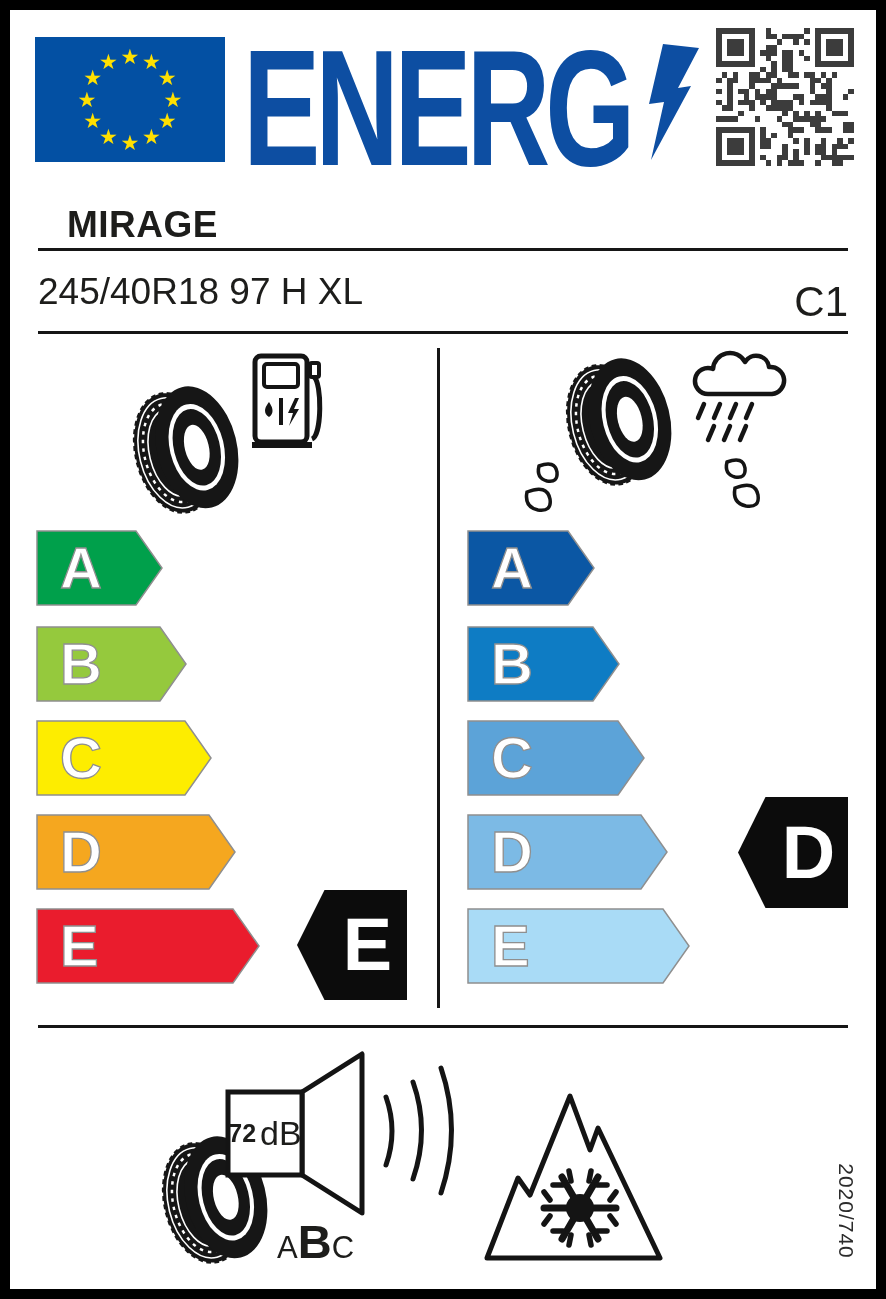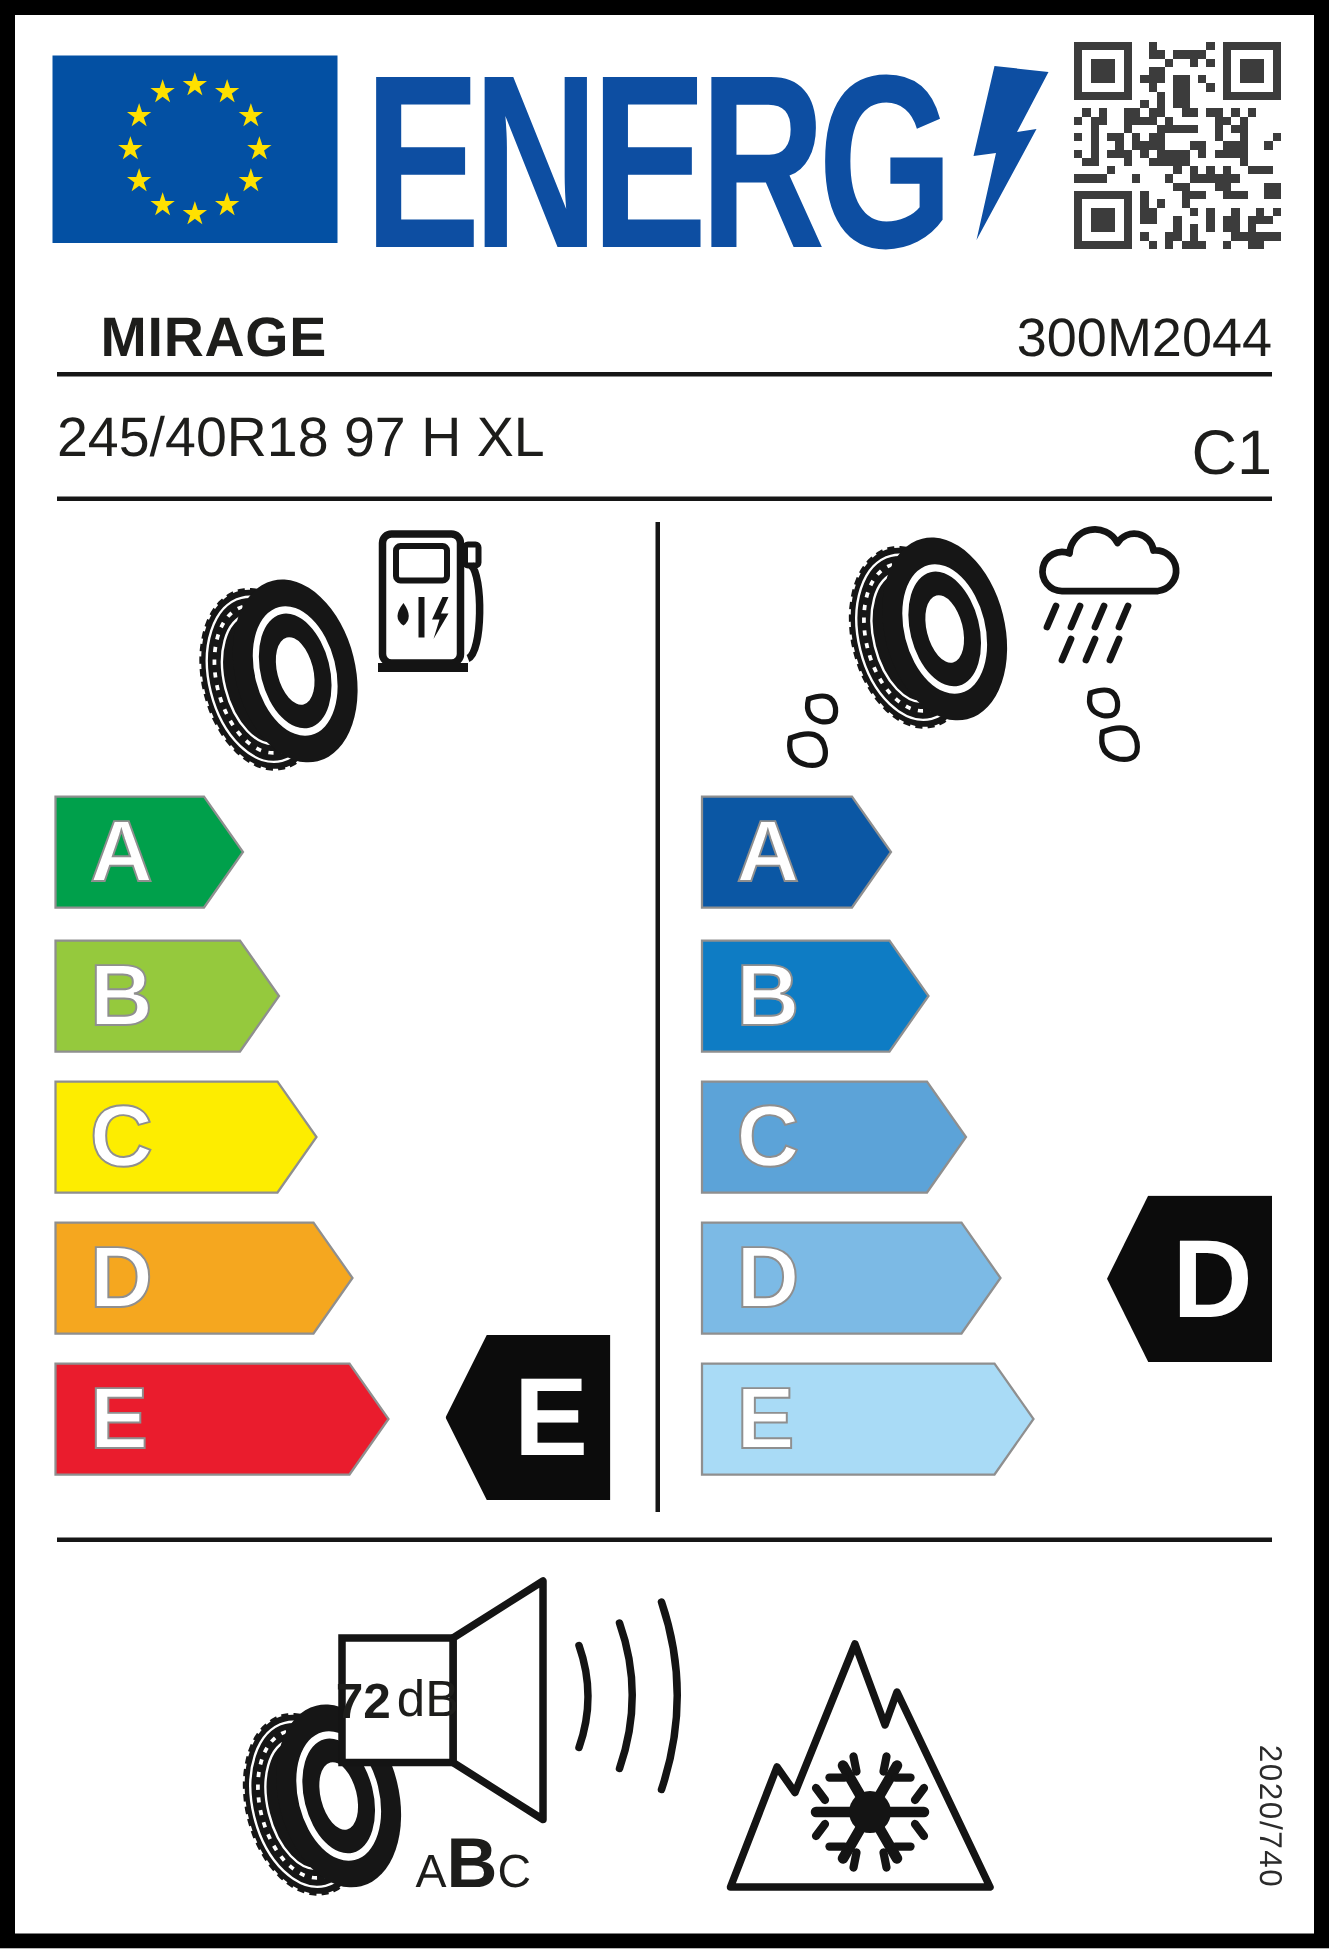--- a/index.html
+++ b/index.html
@@ -41,21 +41,21 @@
   }
   .black-ind span{
     margin-left:28%;color:#fff;font-size:74px;font-weight:bold;line-height:74px;
   }
   
   #noise-abc{position:absolute;left:267px;top:1204px;}
   #noise-abc .sm{font-size:31px;}
   #noise-abc .big{font-size:47px;font-weight:bold;}
   #db-box{position:absolute;left:218px;top:1082px;width:74px;height:83px;
     display:flex;align-items:center;justify-content:center;gap:4px;}
-  #db-box .val{font-size:33px;font-weight:bold;}
+  #db-box .val{font-size:25px;font-weight:bold;}
   #db-box .unit{font-size:34px;}
   #regulation{
     position:absolute;left:771px;top:1189px;width:130px;text-align:center;
     font-size:21px;letter-spacing:1px;color:#2b2b2b;transform:rotate(90deg);
   }
   svg{position:absolute;overflow:visible;}
   .abs{position:absolute;}
 </style>
 </head>
 <body>
@@ -98,21 +98,20 @@
   <div id="energ-text">ENERG</div>
   <svg id="bolt" width="52" height="116" viewBox="0 0 52 116">
     <polygon points="16,0 52,4 31,44 44,42 4,116 17,58 2,60" fill="#0d4ea2"></polygon>
   </svg>
 
   <svg id="qr" width="138" height="138" viewBox="0 0 25 25" shape-rendering="crispEdges">
       <path d="M0 0h1v1h-1zM1 0h1v1h-1zM2 0h1v1h-1zM3 0h1v1h-1zM4 0h1v1h-1zM5 0h1v1h-1zM6 0h1v1h-1zM0 1h1v1h-1zM6 1h1v1h-1zM0 2h1v1h-1zM2 2h1v1h-1zM3 2h1v1h-1zM4 2h1v1h-1zM6 2h1v1h-1zM0 3h1v1h-1zM2 3h1v1h-1zM3 3h1v1h-1zM4 3h1v1h-1zM6 3h1v1h-1zM0 4h1v1h-1zM2 4h1v1h-1zM3 4h1v1h-1zM4 4h1v1h-1zM6 4h1v1h-1zM0 5h1v1h-1zM6 5h1v1h-1zM0 6h1v1h-1zM1 6h1v1h-1zM2 6h1v1h-1zM3 6h1v1h-1zM4 6h1v1h-1zM5 6h1v1h-1zM6 6h1v1h-1zM18 0h1v1h-1zM19 0h1v1h-1zM20 0h1v1h-1zM21 0h1v1h-1zM22 0h1v1h-1zM23 0h1v1h-1zM24 0h1v1h-1zM18 1h1v1h-1zM24 1h1v1h-1zM18 2h1v1h-1zM20 2h1v1h-1zM21 2h1v1h-1zM22 2h1v1h-1zM24 2h1v1h-1zM18 3h1v1h-1zM20 3h1v1h-1zM21 3h1v1h-1zM22 3h1v1h-1zM24 3h1v1h-1zM18 4h1v1h-1zM20 4h1v1h-1zM21 4h1v1h-1zM22 4h1v1h-1zM24 4h1v1h-1zM18 5h1v1h-1zM24 5h1v1h-1zM18 6h1v1h-1zM19 6h1v1h-1zM20 6h1v1h-1zM21 6h1v1h-1zM22 6h1v1h-1zM23 6h1v1h-1zM24 6h1v1h-1zM0 18h1v1h-1zM1 18h1v1h-1zM2 18h1v1h-1zM3 18h1v1h-1zM4 18h1v1h-1zM5 18h1v1h-1zM6 18h1v1h-1zM0 19h1v1h-1zM6 19h1v1h-1zM0 20h1v1h-1zM2 20h1v1h-1zM3 20h1v1h-1zM4 20h1v1h-1zM6 20h1v1h-1zM0 21h1v1h-1zM2 21h1v1h-1zM3 21h1v1h-1zM4 21h1v1h-1zM6 21h1v1h-1zM0 22h1v1h-1zM2 22h1v1h-1zM3 22h1v1h-1zM4 22h1v1h-1zM6 22h1v1h-1zM0 23h1v1h-1zM6 23h1v1h-1zM0 24h1v1h-1zM1 24h1v1h-1zM2 24h1v1h-1zM3 24h1v1h-1zM4 24h1v1h-1zM5 24h1v1h-1zM6 24h1v1h-1zM9 0h1v1h-1zM16 0h1v1h-1zM9 1h1v1h-1zM10 1h1v1h-1zM12 1h1v1h-1zM13 1h1v1h-1zM14 1h1v1h-1zM15 1h1v1h-1zM11 2h1v1h-1zM14 2h1v1h-1zM16 2h1v1h-1zM9 3h1v1h-1zM10 3h1v1h-1zM8 4h1v1h-1zM9 4h1v1h-1zM10 4h1v1h-1zM12 4h1v1h-1zM13 4h1v1h-1zM15 4h1v1h-1zM9 5h1v1h-1zM12 5h1v1h-1zM13 5h1v1h-1zM16 5h1v1h-1zM10 6h1v1h-1zM12 6h1v1h-1zM13 6h1v1h-1zM8 7h1v1h-1zM10 7h1v1h-1zM12 7h1v1h-1zM13 7h1v1h-1zM1 8h1v1h-1zM3 8h1v1h-1zM6 8h1v1h-1zM7 8h1v1h-1zM9 8h1v1h-1zM10 8h1v1h-1zM13 8h1v1h-1zM14 8h1v1h-1zM16 8h1v1h-1zM17 8h1v1h-1zM19 8h1v1h-1zM21 8h1v1h-1zM0 9h1v1h-1zM2 9h1v1h-1zM3 9h1v1h-1zM6 9h1v1h-1zM7 9h1v1h-1zM8 9h1v1h-1zM9 9h1v1h-1zM11 9h1v1h-1zM17 9h1v1h-1zM18 9h1v1h-1zM20 9h1v1h-1zM2 10h1v1h-1zM6 10h1v1h-1zM10 10h1v1h-1zM11 10h1v1h-1zM12 10h1v1h-1zM13 10h1v1h-1zM14 10h1v1h-1zM17 10h1v1h-1zM19 10h1v1h-1zM20 10h1v1h-1zM0 11h1v1h-1zM2 11h1v1h-1zM4 11h1v1h-1zM5 11h1v1h-1zM7 11h1v1h-1zM9 11h1v1h-1zM10 11h1v1h-1zM17 11h1v1h-1zM20 11h1v1h-1zM24 11h1v1h-1zM2 12h1v1h-1zM5 12h1v1h-1zM7 12h1v1h-1zM8 12h1v1h-1zM9 12h1v1h-1zM10 12h1v1h-1zM14 12h1v1h-1zM15 12h1v1h-1zM18 12h1v1h-1zM19 12h1v1h-1zM20 12h1v1h-1zM23 12h1v1h-1zM0 13h1v1h-1zM2 13h1v1h-1zM4 13h1v1h-1zM5 13h1v1h-1zM6 13h1v1h-1zM8 13h1v1h-1zM10 13h1v1h-1zM11 13h1v1h-1zM12 13h1v1h-1zM13 13h1v1h-1zM15 13h1v1h-1zM17 13h1v1h-1zM18 13h1v1h-1zM19 13h1v1h-1zM20 13h1v1h-1zM1 14h1v1h-1zM2 14h1v1h-1zM6 14h1v1h-1zM9 14h1v1h-1zM10 14h1v1h-1zM11 14h1v1h-1zM12 14h1v1h-1zM13 14h1v1h-1zM20 14h1v1h-1zM4 15h1v1h-1zM12 15h1v1h-1zM14 15h1v1h-1zM16 15h1v1h-1zM18 15h1v1h-1zM21 15h1v1h-1zM22 15h1v1h-1zM23 15h1v1h-1zM0 16h1v1h-1zM1 16h1v1h-1zM2 16h1v1h-1zM3 16h1v1h-1zM7 16h1v1h-1zM11 16h1v1h-1zM14 16h1v1h-1zM15 16h1v1h-1zM16 16h1v1h-1zM17 16h1v1h-1zM18 16h1v1h-1zM19 16h1v1h-1zM12 17h1v1h-1zM13 17h1v1h-1zM17 17h1v1h-1zM18 17h1v1h-1zM23 17h1v1h-1zM24 17h1v1h-1zM8 18h1v1h-1zM13 18h1v1h-1zM14 18h1v1h-1zM15 18h1v1h-1zM18 18h1v1h-1zM19 18h1v1h-1zM20 18h1v1h-1zM23 18h1v1h-1zM24 18h1v1h-1zM8 19h1v1h-1zM10 19h1v1h-1zM13 19h1v1h-1zM8 20h1v1h-1zM9 20h1v1h-1zM14 20h1v1h-1zM16 20h1v1h-1zM19 20h1v1h-1zM22 20h1v1h-1zM24 20h1v1h-1zM8 21h1v1h-1zM9 21h1v1h-1zM12 21h1v1h-1zM16 21h1v1h-1zM18 21h1v1h-1zM19 21h1v1h-1zM21 21h1v1h-1zM22 21h1v1h-1zM23 21h1v1h-1zM12 22h1v1h-1zM14 22h1v1h-1zM16 22h1v1h-1zM18 22h1v1h-1zM19 22h1v1h-1zM21 22h1v1h-1zM8 23h1v1h-1zM11 23h1v1h-1zM12 23h1v1h-1zM14 23h1v1h-1zM19 23h1v1h-1zM20 23h1v1h-1zM21 23h1v1h-1zM22 23h1v1h-1zM23 23h1v1h-1zM24 23h1v1h-1zM9 24h1v1h-1zM11 24h1v1h-1zM13 24h1v1h-1zM14 24h1v1h-1zM15 24h1v1h-1zM18 24h1v1h-1zM21 24h1v1h-1zM22 24h1v1h-1z" fill="#3c3c3c"></path>
     </svg>
 
   <div id="brand" class="rowtext">MIRAGE</div>
-  <div id="model" class="rowtext">300M2044</div>
   <div id="hr1" class="hline"></div>
   <div id="size" class="rowtext">245/40R18 97 H XL</div>
   <div id="class" class="rowtext">C1</div>
   <div id="hr2" class="hline"></div>
   <div id="vdivider"></div>
 
   <svg class="abs" style="left:115px;top:335px;" width="212" height="180" viewBox="0 0 212 180">
     <use href="#tire-shape" transform="translate(9,33)"></use>
     <g transform="translate(127,8)" fill="none" stroke="#141414">
       <rect x="3" y="3" width="52" height="86" rx="6" stroke-width="5" fill="#fff"></rect>

